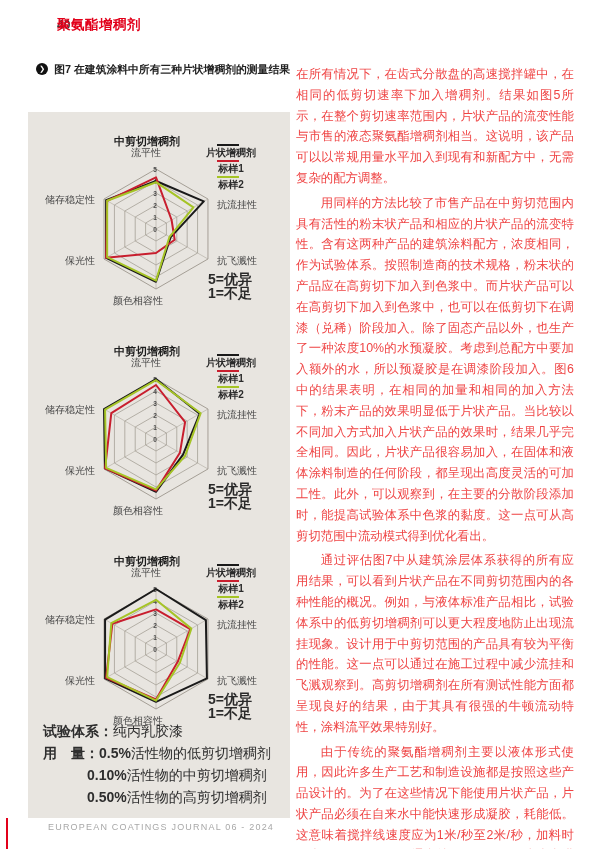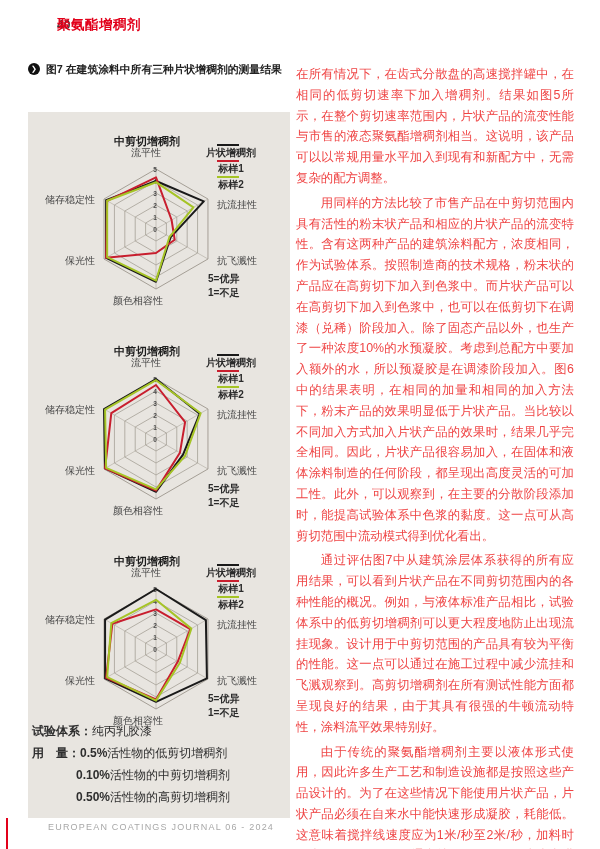--- a/index.html
+++ b/index.html
@@ -4,38 +4,38 @@
 <style>
   html,body{margin:0;padding:0;background:#ffffff;}
   .page{position:relative;width:600px;height:849px;background:#ffffff;overflow:hidden;
         font-family:"Liberation Sans","DejaVu Sans",sans-serif;color:#3b3b3b;}
 
   
   .page-num{position:absolute;left:28px;top:18px;font-size:12px;font-weight:bold;color:#3a3a3a;margin-left:29px;}
   .header-title{position:absolute;left:57px;top:16px;font-size:13.5px;font-weight:bold;letter-spacing:.5px;}
 
   
-  .caption-row{position:absolute;left:28px;top:62px;width:262px;display:flex;gap:6px;align-items:flex-start;}
+  .caption-row{position:absolute;left:28px;top:62px;width:262px;display:flex;gap:6px;align-items:flex-start;justify-content:flex-end;}
   .caption-icon{flex:0 0 auto;width:12px;height:12px;border-radius:50%;background:#111;color:#fff;
                 font-size:7px;line-height:12px;text-align:center;margin-top:1px;}
   .caption-text{font-size:10.8px;font-weight:bold;color:#222;line-height:14px;}
 
   
   .figure-panel{position:absolute;left:28px;top:112px;width:262px;height:706px;background:#e8e5e0;}
   .chart{position:absolute;left:0;width:262px;height:210px;}
   .chart svg{position:absolute;left:0;top:0;}
   .chart-title{position:absolute;left:86px;top:4px;font-size:11px;font-weight:bold;color:#1d1d1d;}
   .legend{position:absolute;left:178px;top:14px;}
   .legend-row{display:flex;align-items:center;height:16px;flex-direction:column;}
   .legend-swatch{width:22px;height:3px;margin-right:6px;}
   .legend-label{font-size:10px;font-weight:600;color:#2a2a2a;white-space:nowrap;}
-  .scale-note{position:absolute;left:180px;top:142px;font-size:10px;font-weight:bold;color:#2a2a2a;line-height:14px;}
-
-  
-  .notes{position:absolute;left:4px;top:608px;width:248px;font-size:12px;color:#2e2e2e;}
+  .scale-note{position:absolute;left:180px;top:142px;font-size:14px;font-weight:bold;color:#2a2a2a;line-height:14px;}
+
+  
+  .notes{position:absolute;left:15px;top:608px;width:248px;font-size:14px;color:#2e2e2e;}
   .notes-line{height:22px;line-height:22px;white-space:nowrap;}
   .notes-label{font-weight:bold;}
   .notes-pct{font-weight:bold;}
   .notes-cont{padding-left:44px;}
 
   
   .footer-text{position:absolute;left:28px;top:822px;font-size:9px;letter-spacing:1.2px;color:#a8a8a8;margin-left:20px;}
   .edge-accent{position:absolute;left:6px;top:818px;width:2px;height:31px;}
 
   

